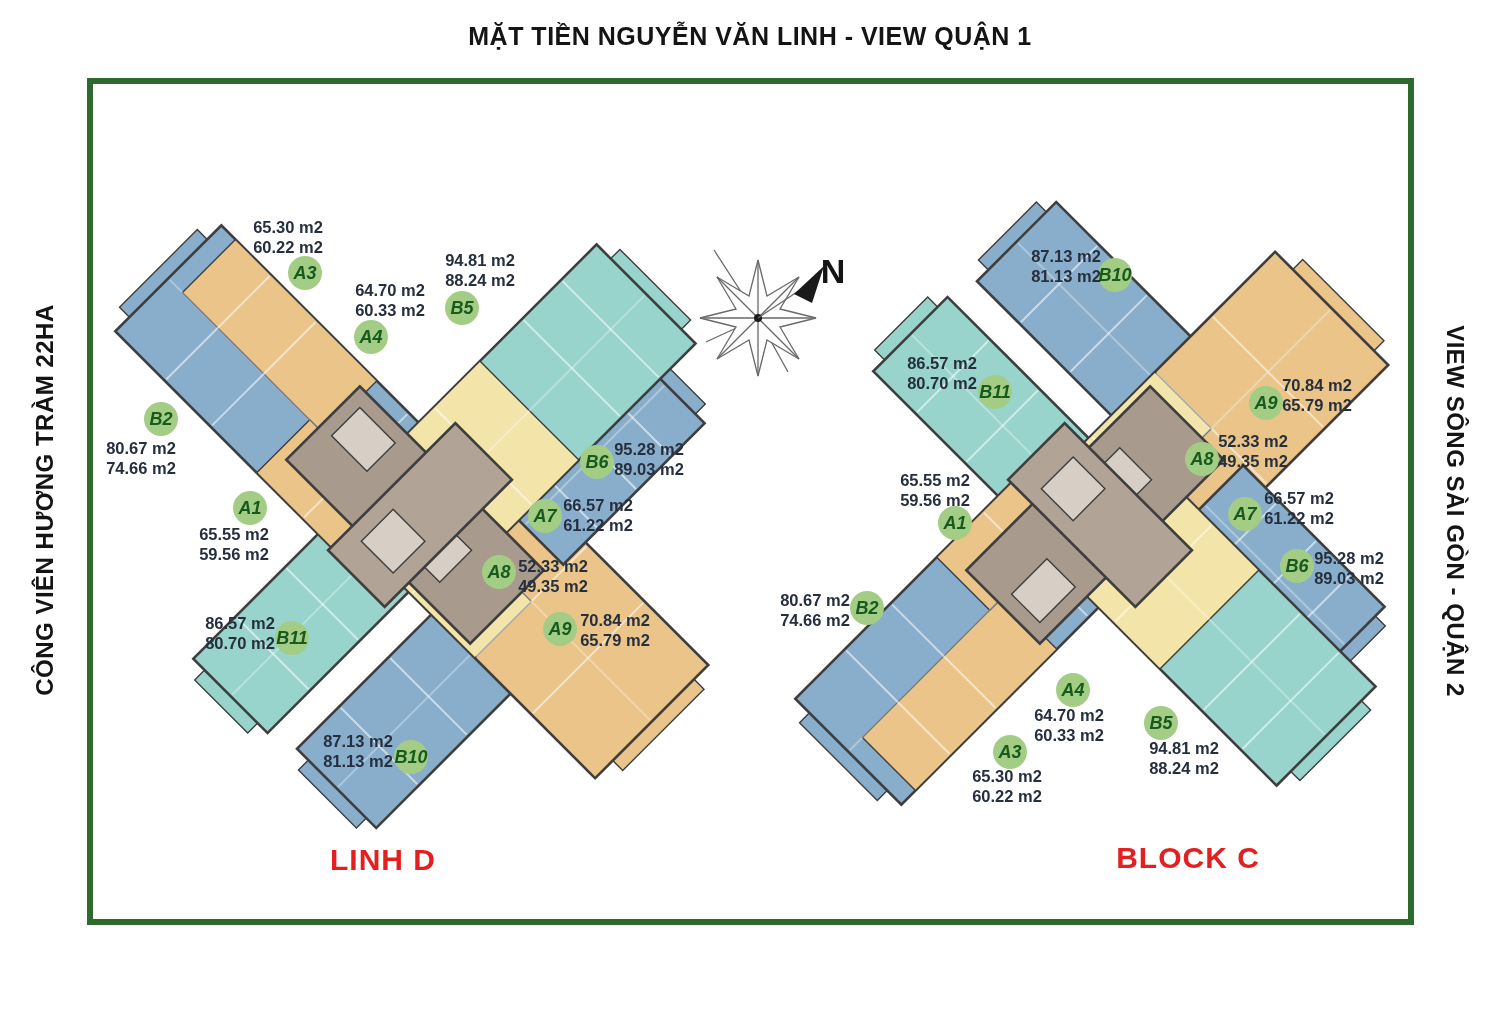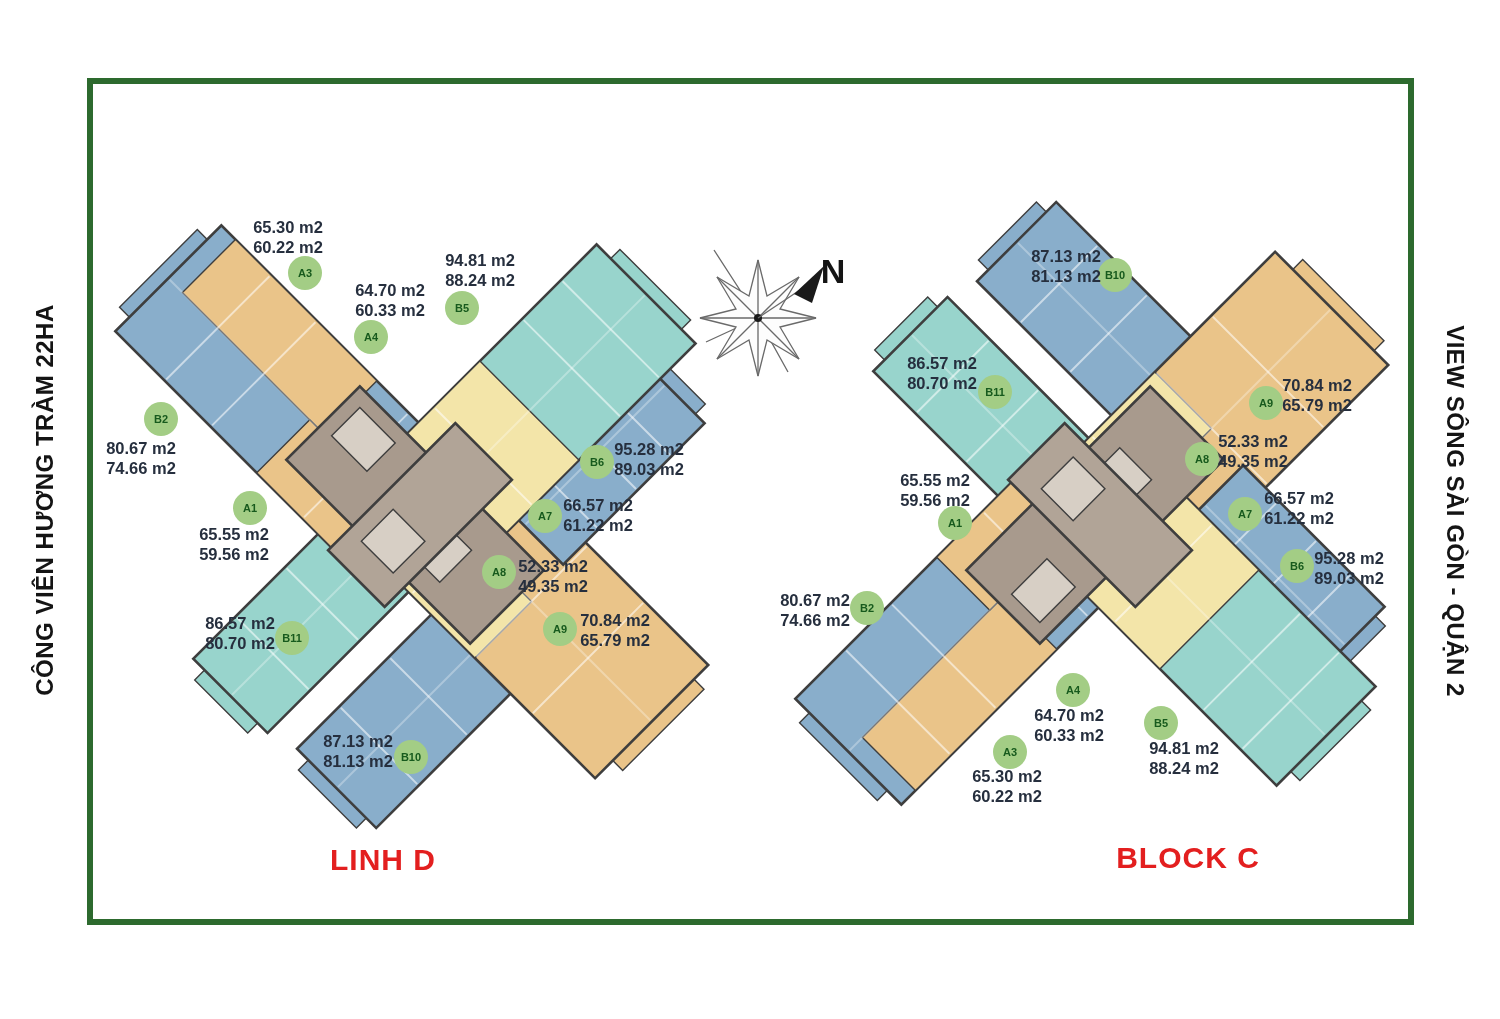--- a/index.html
+++ b/index.html
@@ -30,42 +30,43 @@
   .wall{stroke:var(--wall);stroke-width:2.6;}
   .wall-thin{stroke:var(--wall);stroke-width:1.4;}
   .dline{stroke:#ffffff;stroke-opacity:.55;stroke-width:2;fill:none;}
   .axis{stroke:#ffffff;stroke-opacity:.3;stroke-width:2;fill:none;}
   .compass-line{stroke:var(--compass-gray);stroke-width:1.3;fill:none;}
   .compass-star{stroke:var(--compass-gray);stroke-width:1.3;fill:#fdfdfd;}
   .north-n{font-family:"Liberation Sans",sans-serif;font-size:34px;font-weight:bold;
     fill:var(--text-black);}
 
   .unit-badge{position:absolute;width:34px;height:34px;border-radius:50%;
-    background:var(--badge-bg);color:var(--badge-text);font-weight:bold;font-size:11px;
+    background:var(--badge-bg);color:var(--badge-text);font-weight:bold;font-size:18px;
     display:flex;align-items:center;justify-content:center;
-    transform:translate(-50%,-50%);z-index:5;letter-spacing:0;}
+    transform:translate(-50%,-50%);z-index:5;letter-spacing:0;font-style:italic;}
   .unit-area{position:absolute;transform:translate(-50%,-50%);font-weight:bold;
     color:var(--area-text);font-size:16.5px;line-height:19.5px;text-align:center;
     white-space:nowrap;z-index:5;}
 
   .block-label{position:absolute;transform:translate(-50%,-50%);color:var(--block-red);
     font-size:30px;font-weight:bold;letter-spacing:1px;white-space:nowrap;z-index:6;}
 
   .legend{position:absolute;left:622px;top:772px;border-collapse:collapse;background:#fff;z-index:6;}
   .legend th,.legend td{border:2px solid #3f3f3f;font-weight:bold;text-align:center;
     color:#1c1c1c;font-size:13px;padding:0;}
   .legend th{height:28px;}
   .legend td{height:28px;}
   .c1{width:86px;} .c2{width:68px;} .c3{width:90px;}
 </style>
 </head>
 <body>
 
 <div class="canvas">
 
+  <div class="poster-label top-label">MẶT TIỀN NGUYỄN VĂN LINH - VIEW QUẬN 1</div>
   <div class="poster-label left-label">CÔNG VIÊN HƯƠNG TRÀM 22HA</div>
   <div class="poster-label right-label">VIEW SÔNG SÀI GÒN - QUẬN 2</div>
 
   <div class="border-box"></div>
 
 
   <svg class="plan-svg" viewBox="0 0 1500 1019">
     <defs>
       <g id="tower">
 

